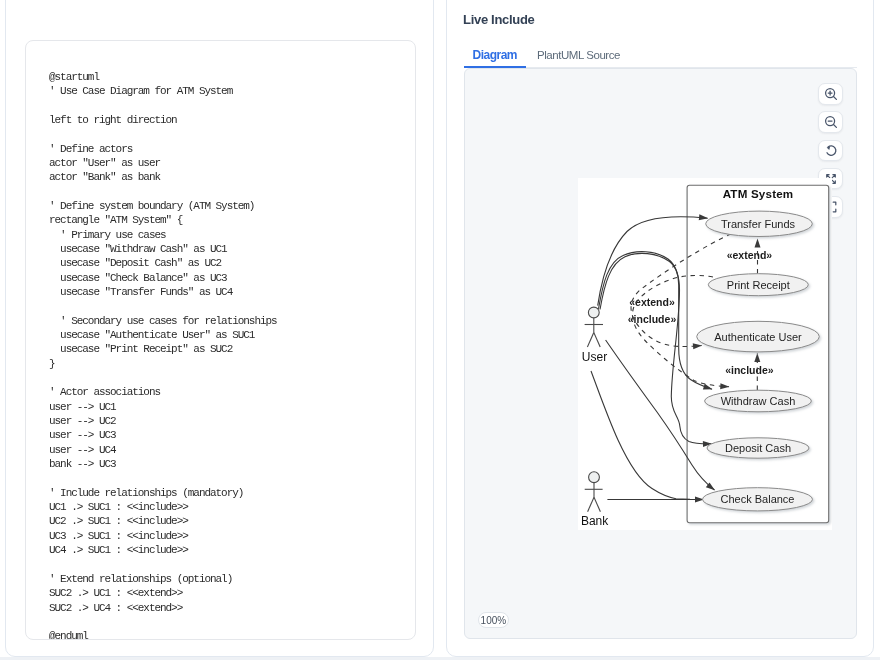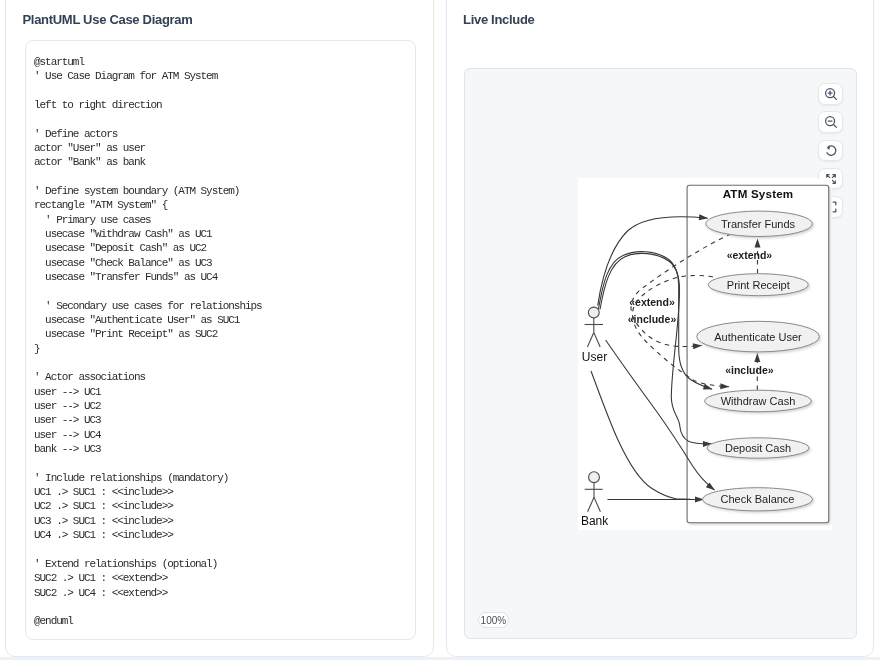--- a/index.html
+++ b/index.html
@@ -5,36 +5,35 @@
   * { margin:0; padding:0; box-sizing:border-box; }
   html,body { width:880px; height:660px; background:#fff; font-family:"Liberation Sans",sans-serif; overflow:hidden; position:relative; }
   .strip { position:absolute; left:0; top:657px; width:880px; height:3px; background:#eef1f5; }
   .card { position:absolute; top:-12px; height:668.7px; background:#fff; border:1px solid #e2e8f0; border-radius:10px; }
   #cardL { left:5px; width:429px; }
   #cardR { left:445.5px; width:428px; }
   h2.title { position:absolute; font-size:13px; font-weight:bold; color:#334155; letter-spacing:-0.3px; }
   #cardL h2 { left:16.5px; top:22.8px; }
   #cardR h2 { left:16.5px; top:22.8px; }
   .codeblock { position:absolute; left:18.5px; top:51px; width:391.5px; height:600px; border:1px solid #e5e7eb; border-radius:8px; background:#fff; overflow:hidden; }
-  .codeblock pre { margin:0; padding:13.8px 0 0 8.5px; font-family:"Liberation Mono",monospace; font-size:11px; line-height:14.35px; letter-spacing:-1.05px; color:#2b2b2b; }
+  .codeblock pre { margin:15px; padding:13.8px 0 0 8.5px; font-family:"Liberation Mono",monospace; font-size:11px; line-height:14.35px; letter-spacing:-1.05px; color:#2b2b2b; }
   
   .tabs { position:absolute; left:17.5px; top:54px; width:393px; height:25px; border-bottom:1px solid #e6eaef; }
   .tab1 { position:absolute; left:0; top:0; width:61.5px; height:25px; text-align:center; font-size:12px; font-weight:bold; color:#2f6fe4; letter-spacing:-0.5px; line-height:24px; border-bottom:2px solid #2f6fe4; }
   .tab2 { position:absolute; left:73px; top:0; height:25px; font-size:11.5px; font-weight:500; color:#5d6b7a; letter-spacing:-0.45px; line-height:24px; }
   .panel { position:absolute; left:17.5px; top:79px; width:393px; height:570.5px; background:#f5f7f9; border:1px solid #e0e5eb; border-radius:6px; }
   .toolbtn { position:absolute; left:352.8px; width:25.5px; height:21.5px; background:#fff; border:1px solid #e4e8ed; border-radius:7px; box-shadow:0 1px 2px rgba(16,24,40,.06); display:flex; align-items:center; justify-content:center; }
   .badge { position:absolute; left:12.5px; top:542.5px; width:31.8px; height:16.6px; background:#fff; border:1px solid #e0e5ea; border-radius:8px; font-size:10px; color:#47515e; text-align:center; line-height:15px; }
   .diag { position:absolute; left:69px; top:109px; width:254px; height:352px; background:#fff;margin-left:44px; }
 </style>
 </head>
 <body>
 <div class="strip"></div>
 
 <div class="card" id="cardL">
-  <h2 class="title">PlantUML Use Case Diagram</h2>
   <div class="codeblock">
       <pre>@startuml
 ' Use Case Diagram for ATM System
 
 left to right direction
 
 ' Define actors
 actor "User" as user
 actor "Bank" as bank
 
@@ -67,20 +66,24 @@
 ' Extend relationships (optional)
 SUC2 .&gt; UC1 : &lt;&lt;extend&gt;&gt;
 SUC2 .&gt; UC4 : &lt;&lt;extend&gt;&gt;
 
 @enduml</pre>
     </div>
 </div>
 
 <div class="card" id="cardR">
   <h2 class="title">Live Include</h2>
+  <div class="tabs">
+    <div class="tab1">Diagram</div>
+    <div class="tab2">PlantUML Source</div>
+  </div>
   <div class="panel">
     <div class="toolbtn" style="top:14px;">
         <svg width="14" height="14" viewBox="0 0 14 14" fill="none" stroke="#49556a" stroke-width="1.25" stroke-linecap="round">
           <circle cx="6.1" cy="6.1" r="4.5"></circle>
           <line x1="9.5" y1="9.5" x2="12.4" y2="12.4"></line>
           <line x1="4.2" y1="6.1" x2="8" y2="6.1"></line>
           <line x1="6.1" y1="4.2" x2="6.1" y2="8"></line>
         </svg>
       </div>
     <div class="toolbtn" style="top:42.3px;">

